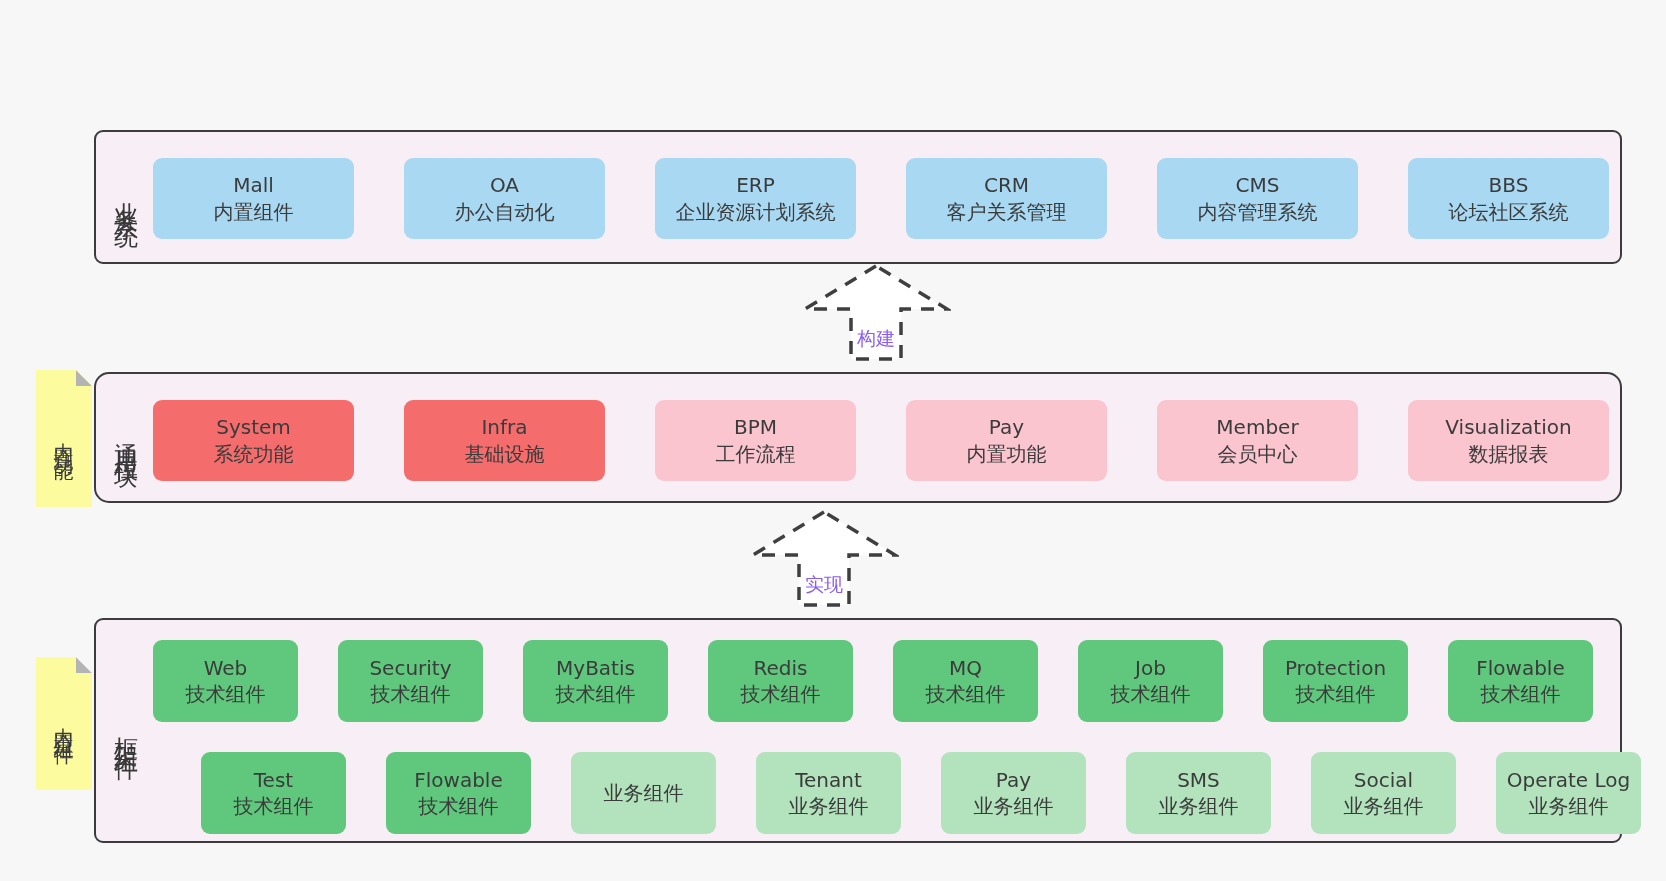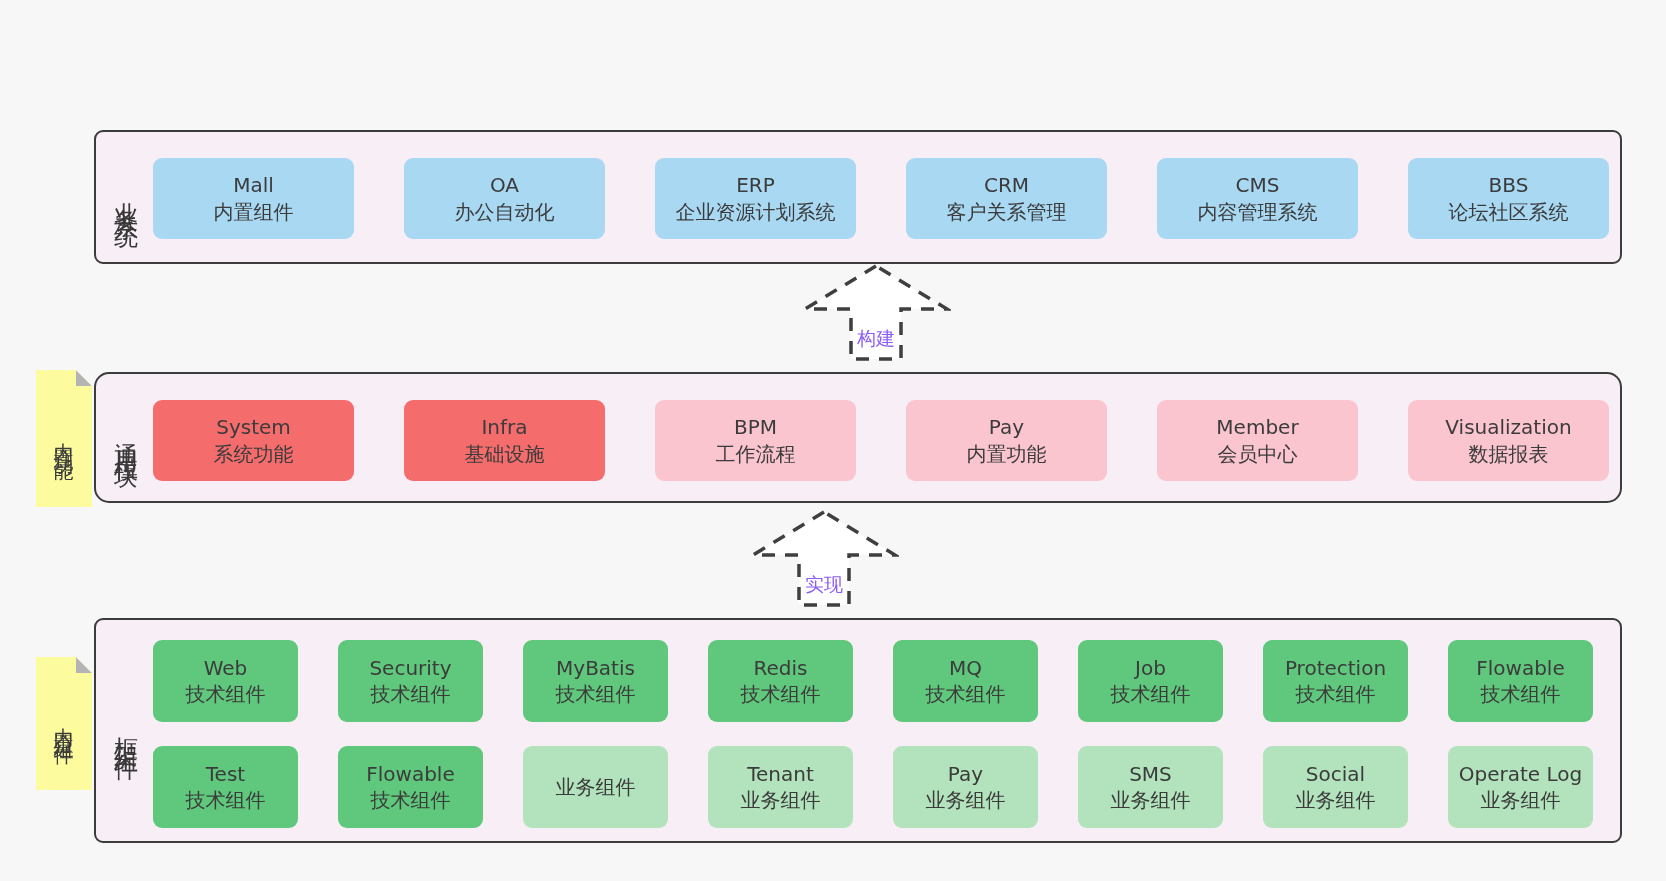--- a/index.html
+++ b/index.html
@@ -182,21 +182,21 @@
       </div>
       <div class="box box-narrow green-dark">
         <span>Protection</span>
         <span>技术组件</span>
       </div>
       <div class="box box-narrow green-dark">
         <span>Flowable</span>
         <span>技术组件</span>
       </div>
     </div>
-    <div class="boxrow boxrow-narrow" style="top:126px;">
+    <div class="boxrow boxrow-narrow" style="top:132px;margin-left:48px;">
       <div class="box box-narrow green-dark">
         <span>Test</span>
         <span>技术组件</span>
       </div>
       <div class="box box-narrow green-dark">
         <span>Flowable</span>
         <span>技术组件</span>
       </div>
       <div class="box box-narrow green-light">
         <span>业务组件</span>

